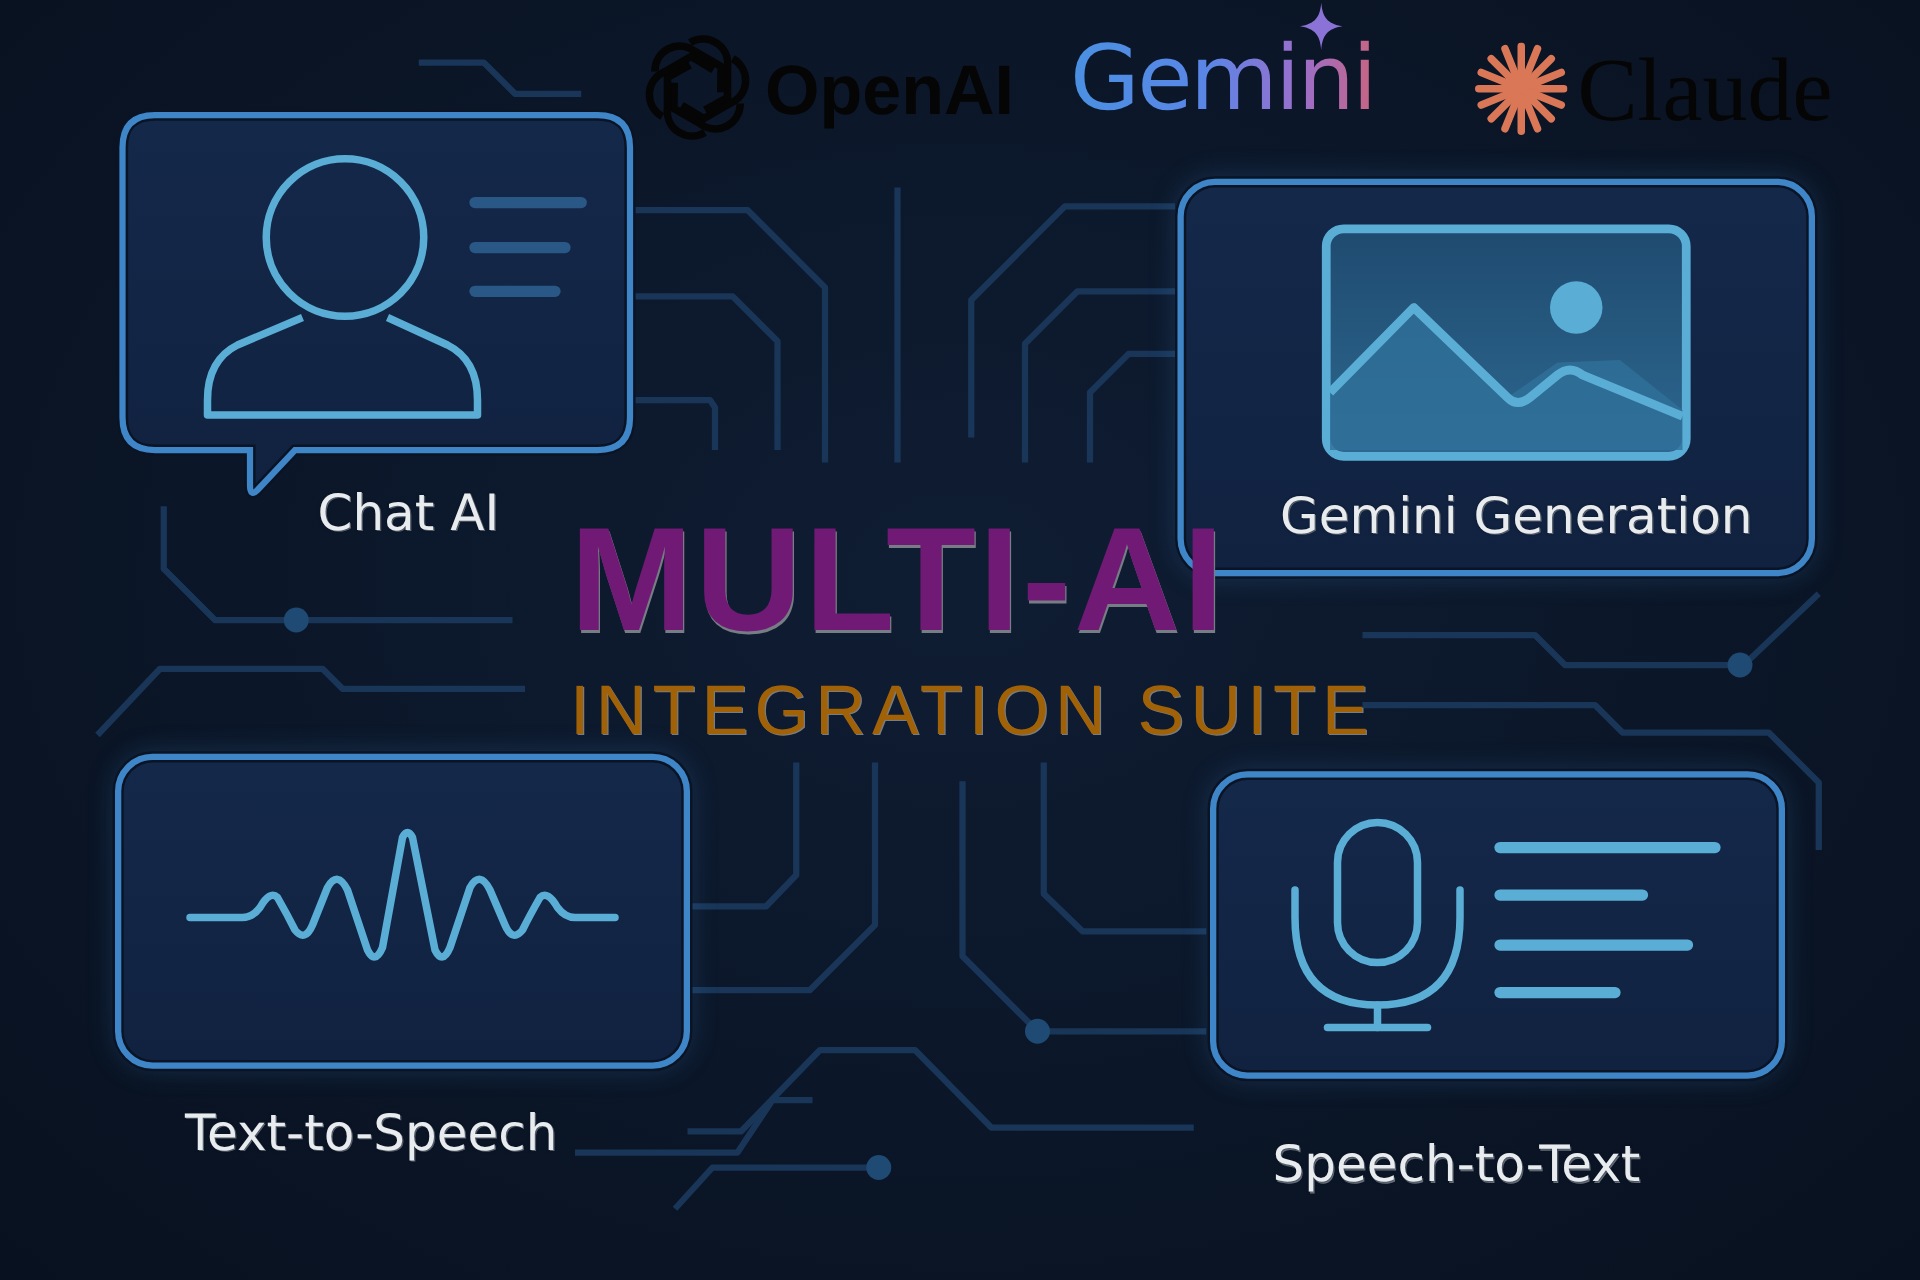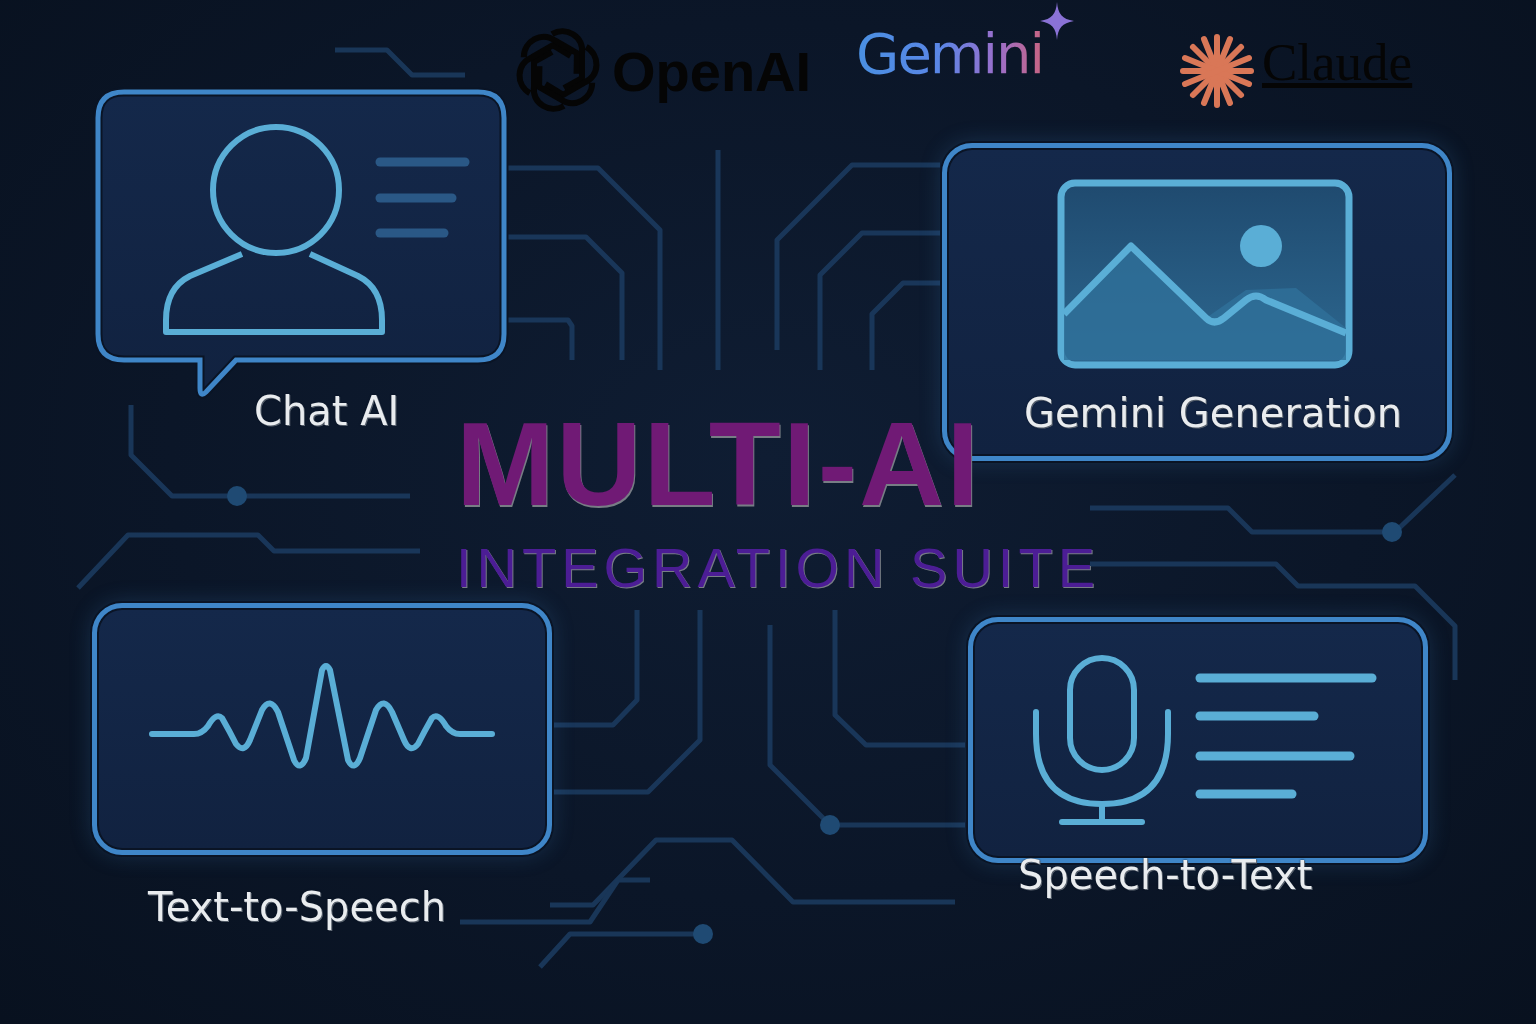--- a/index.html
+++ b/index.html
@@ -21,38 +21,38 @@
     text-shadow: 0 0 2px #0a1425, 1px 1px 0 #6d7680;
   }
   .title {
     position: absolute; left: 456px; top: 405px; width: 610px;
     color: #701a75; font-family: "Liberation Sans", sans-serif; font-weight: bold;
     font-size: 118px; letter-spacing: 2px; line-height: 1; white-space: nowrap;
     text-shadow: 1px 2px 0 #777d85;
   }
   .subtitle {
     position: absolute; left: 456px; top: 540px;
-    color: #4c1d95; font-family: "Liberation Sans", sans-serif;
+    color: #a16207; font-family: "Liberation Sans", sans-serif;
     font-size: 56px; letter-spacing: 5px; line-height: 1; white-space: nowrap;
     text-shadow: 1px 1px 0 #777d85;
   }
   .logo-text { position: absolute; white-space: nowrap; line-height: 1; text-align: right; }
   .openai-text {
     left: 612px; top: 44px; font-family: "Liberation Sans", sans-serif;
     font-weight: bold; font-size: 56px; color: #050505;
   }
   .gemini-text {
     left: 856px; top: 26px; font-family: "DejaVu Sans", sans-serif;
-    font-size: 56px; letter-spacing: -2px;
+    font-size: 72px; letter-spacing: -2px;
     background: linear-gradient(90deg, #4a90e2 0%, #5a86e6 45%, #9a6fcc 75%, #c86482 100%);
     -webkit-background-clip: text; background-clip: text; color: transparent;
   }
   .claude-text {
     left: 1262px; top: 36px; font-family: "Liberation Serif", serif;
-    font-size: 53px; color: #050505; text-decoration: underline;
+    font-size: 72px; color: #050505;
   }
 </style>
 </head>
 <body>
 
 <svg class="layer" viewBox="0 0 1536 1024">
   <g fill="none" stroke="#1b3a5e" stroke-width="5" stroke-linejoin="round" opacity="0.9">
 
     <path d="M335 50 L387 50 L412 75 L465 75"></path>
 
@@ -181,17 +181,17 @@
       <line x1="74" y1="150" x2="74" y2="168"></line>
       <line x1="34" y1="168" x2="114" y2="168"></line>
     </g>
     <g stroke="#5aaed6" stroke-width="9" stroke-linecap="round">
       <line x1="172" y1="24" x2="344" y2="24"></line>
       <line x1="172" y1="62" x2="286" y2="62"></line>
       <line x1="172" y1="102" x2="322" y2="102"></line>
       <line x1="172" y1="140" x2="264" y2="140"></line>
     </g>
   </svg>
-  <div class="label" style="left:1018px;top:852px">Speech-to-Text</div>
+  <div class="label" style="left:1018px;top:909px">Speech-to-Text</div>
 </div>
 
 <div class="title">MULTI-AI</div>
 <div class="subtitle">INTEGRATION SUITE</div>
 
 </body></html>

